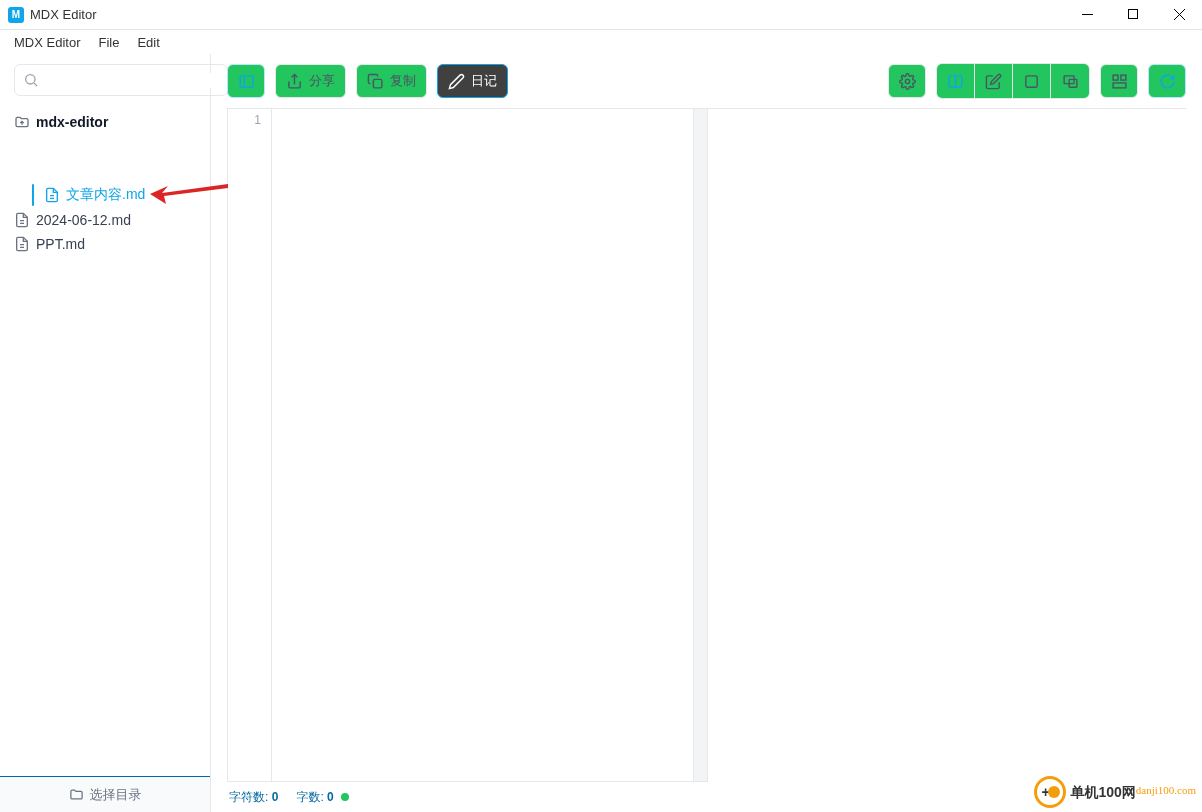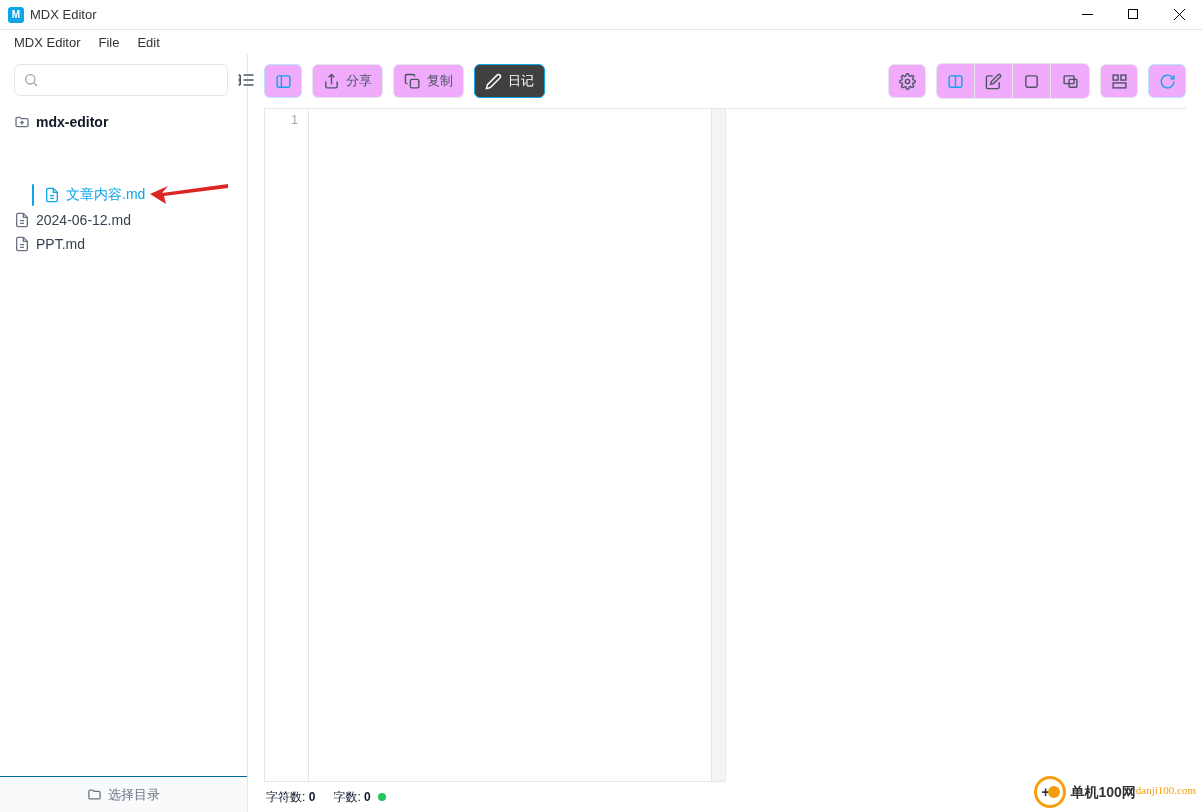--- a/index.html
+++ b/index.html
@@ -14,21 +14,21 @@
 .win-btn svg { width: 11px; height: 11px; }
 
 
 .menubar { height: 24px; display: flex; align-items: center; padding-left: 6px; gap: 2px; font-size: 13px; color: #333; background: #fff; }
 .menu-item { padding: 2px 8px; cursor: pointer; }
 
 
 .main { display: flex; height: calc(100% - 54px); }
 
 
-.sidebar { width: 248px; border-right: 1px solid #e5e7eb; display: flex; flex-direction: column; }
+.sidebar { width: 211px; border-right: 1px solid #e5e7eb; display: flex; flex-direction: column; }
 .sidebar-top { padding: 10px 14px; display: flex; gap: 8px; align-items: center; }
 .search-box { flex: 1; height: 32px; border: 1px solid #e5e7eb; border-radius: 6px; display: flex; align-items: center; padding: 0 8px; }
 .search-box svg { width: 16px; height: 16px; color: #9ca3af; }
 .search-input { border: none; outline: none; flex: 1; font-size: 13px; margin-left: 4px; }
 .outline-btn { width: 32px; height: 32px; display: flex; align-items: center; justify-content: center; cursor: pointer; color: #4b5563; }
 .outline-btn svg { width: 20px; height: 20px; }
 
 .tree { flex: 1; padding: 4px 8px; font-size: 14px; color: #374151; overflow: auto; }
 .tree-row { display: flex; align-items: center; gap: 6px; padding: 4px 6px; cursor: pointer; border-radius: 4px; white-space: nowrap; }
 .tree-row.root { font-weight: 700; color: #111827; }
@@ -42,39 +42,39 @@
 .chev { width: 14px; height: 14px; color: #9ca3af; }
 
 .arrow-annot { position: absolute; left: 150px; top: 176px; pointer-events: none; }
 
 .sidebar-footer { height: 36px; border-top: 1px solid #0369a1; display: flex; align-items: center; justify-content: center; gap: 6px; color: #6b7280; font-size: 13px; cursor: pointer; background: #f9fafb; }
 .sidebar-footer svg { width: 15px; height: 15px; }
 
 
 .content { flex: 1; display: flex; flex-direction: column; }
 .toolbar { height: 54px; display: flex; align-items: center; padding: 0 16px; gap: 10px; }
-.tbtn { height: 34px; border: 1px solid #e5e7eb; border-radius: 6px; background: #f0abfc; display: flex; align-items: center; justify-content: center; padding: 0 10px; gap: 6px; font-size: 13px; color: #4b5563; cursor: pointer; }
+.tbtn { height: 34px; border: 1px solid #e5e7eb; border-radius: 6px; background: #22c55e; display: flex; align-items: center; justify-content: center; padding: 0 10px; gap: 6px; font-size: 13px; color: #4b5563; cursor: pointer; }
 .tbtn.icon-only { width: 38px; padding: 0; }
 .tbtn.active { border-color: #bae6fd; }
 .tbtn.active svg { color: #0ea5e9; }
 .tbtn.primary { background: #404040; border-color: #0ea5e9; color: #fff; }
 .tbtn svg { width: 17px; height: 17px; }
 .tgroup { display: flex; gap: 0; border: 1px solid #e5e7eb; border-radius: 6px; overflow: hidden; }
 .tgroup .tbtn { border: none; border-radius: 0; border-right: 1px solid #e5e7eb; }
 .tgroup .tbtn:last-child { border-right: none; }
 .spacer { flex: 1; }
 
 .editor-wrap { flex: 1; display: flex; border-top: 1px solid #e5e7eb; margin: 0 16px; }
 .editor-pane { flex: 1; border: 1px solid #e5e7eb; border-top: none; display: flex; position: relative; }
 .gutter { width: 44px; text-align: right; padding: 4px 10px 0 0; font-size: 12px; color: #9ca3af; border-right: 1px solid #e5e7eb; user-select: none; }
 .code-area { flex: 1; padding: 4px 8px; font-size: 13px; outline: none; }
 .scrollbar-track { width: 14px; background: #f3f4f6; border-left: 1px solid #e5e7eb; }
 .preview-pane { flex: 1; }
 
-.statusbar { height: 30px; display: flex; align-items: center; gap: 18px; padding: 0 18px; font-size: 12px; color: #0f172a; }
+.statusbar { height: 30px; display: flex; align-items: center; gap: 18px; padding: 0 18px; font-size: 12px; color: #0369a1; }
 .dot-green { width: 8px; height: 8px; border-radius: 50%; background: #22c55e; display: inline-block; margin-left: 4px; }
 
 .watermark { position: absolute; right: 6px; bottom: 4px; display: flex; align-items: center; gap: 4px; pointer-events: none; }
 .wm-logo-outer { width: 32px; height: 32px; border: 3px solid #f59e0b; border-radius: 50%; display: flex; align-items: center; justify-content: center; position: relative; }
 .wm-plus { font-size: 14px; font-weight: bold; color: #333; position: absolute; left: 4px; }
 .wm-dot { width: 12px; height: 12px; background: #f59e0b; border-radius: 50%; position: absolute; right: 3px; }
 .wm-text { display: flex; flex-direction: row; line-height: 1; }
 .wm-text-cn { font-size: 14px; color: #333; font-weight: bold; }
 .wm-text-en { font-size: 11px; color: #f59e0b; font-family: Liberation Serif, serif; }
 </style>

